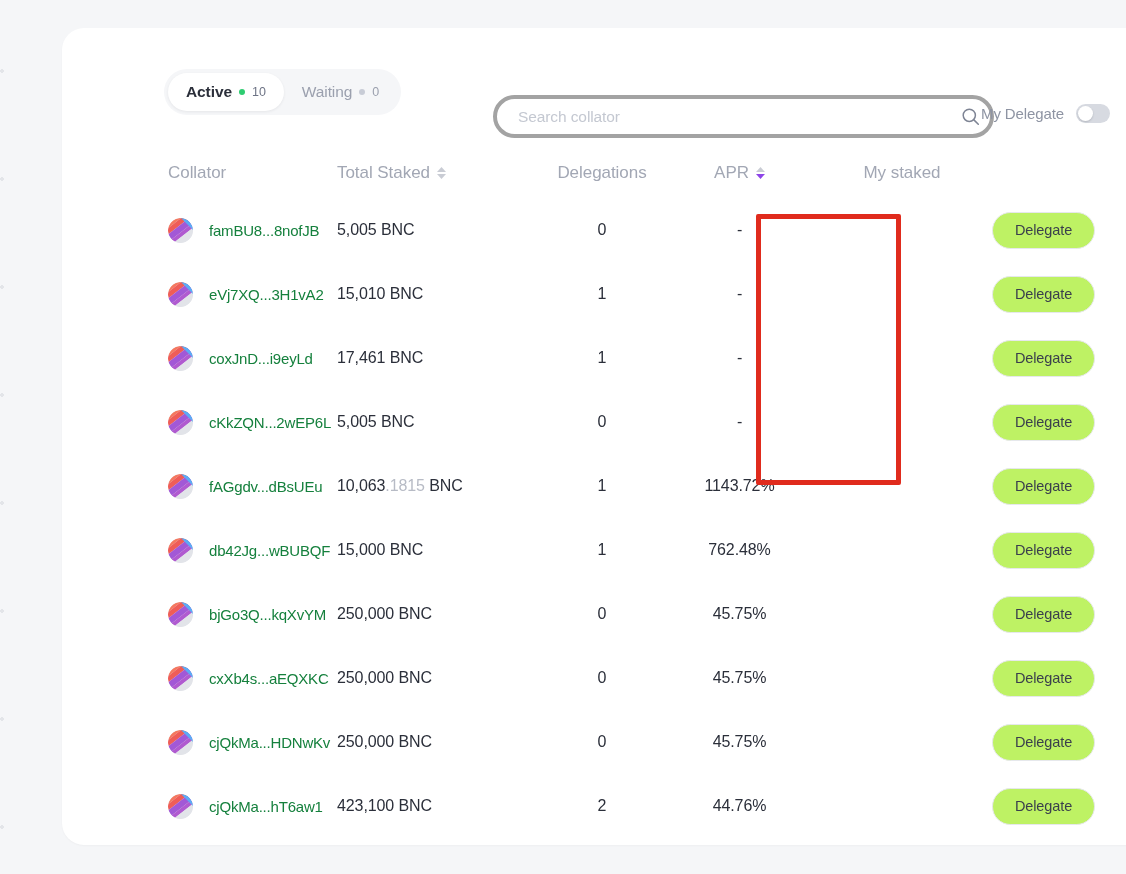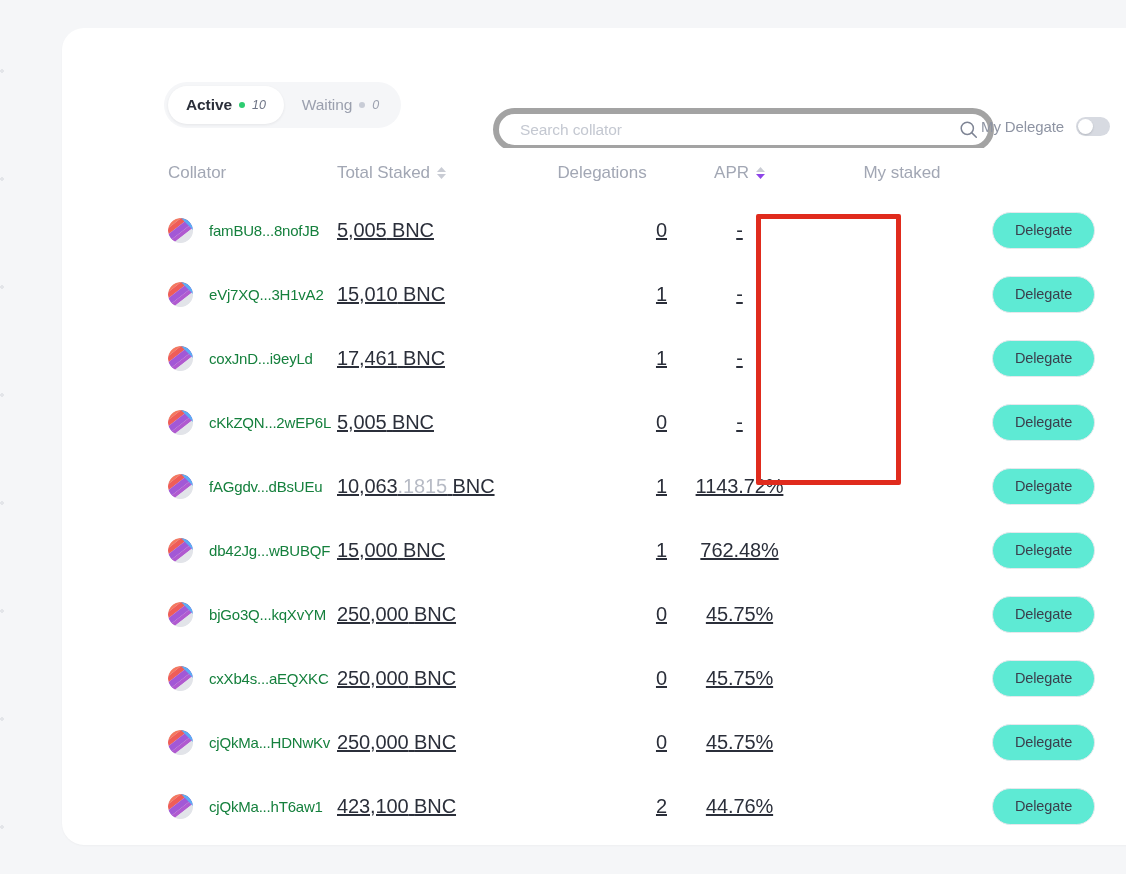--- a/index.html
+++ b/index.html
@@ -36,21 +36,21 @@
     background: #ffffff;
     border-radius: 22px 22px 22px 22px;
     box-shadow: 0 1px 2px rgba(22,25,40,0.03);
     overflow: hidden;
   }
 
   
   .toolbar {
     position: absolute;
     left: 0;
-    top: 13px;
+    top: 0;
     width: 1064px;
     height: 120px;
   }
 
   .tab-group {
     position: absolute;
     left: 102px;
     top: 41px;
     height: 46px;
     display: flex;
@@ -88,34 +88,33 @@
     height: 6px;
     border-radius: 50%;
     background: #c8ccd6;
   }
   .tab.active .tab-dot {
     background: #2ecc71;
   }
   .tab-count {
     font-size: 12.5px;
     color: #9ba0ae;
-    font-style: italic;
   }
   .tab.active .tab-count {
     color: #6d7385;
   }
 
   
   .search-wrap {
     position: absolute;
     left: 431px;
     top: 67px;
     width: 501px;
     height: 43px;
-    border: 6px solid #a3a3a3;
+    border: 4px solid #a3a3a3;
     border-radius: 22px;
     background: #ffffff;
     display: flex;
     align-items: center;
     box-sizing: border-box;
     justify-content: flex-end;
   }
   .search-input {
     flex: 1;
     border: none;
@@ -188,21 +187,21 @@
     border-bottom: none;
   }
   .row {
     height: 64px;
     display: flex;
     align-items: center;
   }
 
   .col-collator   { width: 275px; padding-left: 106px; box-sizing: border-box; display:flex; align-items:center; }
   .col-total      { width: 200px; padding-left: 0px;  box-sizing: border-box; }
-  .col-deleg      { width: 130px; text-align: right; box-sizing: border-box; }
+  .col-deleg      { width: 130px; text-align: center; box-sizing: border-box; }
   .col-apr        { width: 145px; text-align: center; box-sizing: border-box; }
   .col-mystaked   { width: 180px; text-align: center; box-sizing: border-box; }
   .col-action     { width: 200px; box-sizing: border-box; display:flex; justify-content:flex-start; padding-left: 0px;}
 
   .th {
     font-size: 17px;
     color: #a2a7b4;
     letter-spacing: -0.05px;
     display: flex;
     align-items: center;
@@ -212,24 +211,23 @@
 
   .sort-icon {
     display: inline-flex;
     flex-direction: column;
     gap: 2px;
     cursor: pointer;
   }
   .sort-arrow { display:block; }
 
   .cell {
-    font-size: 20px;
+    font-size: 16px;
     color: #2b2f3a;
     letter-spacing: -0.1px;
-    text-decoration: underline;
   }
   .collator-name {
     font-size: 15px;
     color: #15803d;
     letter-spacing: -0.2px;
     margin-left: 16px;
   }
   .decimal-dim { color: #b7bbc5; text-align: right; }
 
   
@@ -242,21 +240,21 @@
     position: relative;
     background: #e9eaee;
   }
 
   .delegate-btn {
     height: 37px;
     min-width: 103px;
     padding: 0 18px;
     border-radius: 19px;
     border: 1px solid #e6e8ec;
-    background: #5eead4;
+    background: #bef264;
     font-family: "Liberation Sans", sans-serif;
     font-size: 14.5px;
     color: #3a3f4c;
     letter-spacing: -0.1px;
     cursor: pointer;
     white-space: nowrap;
   }
 
   
   #apr-highlight-box {

